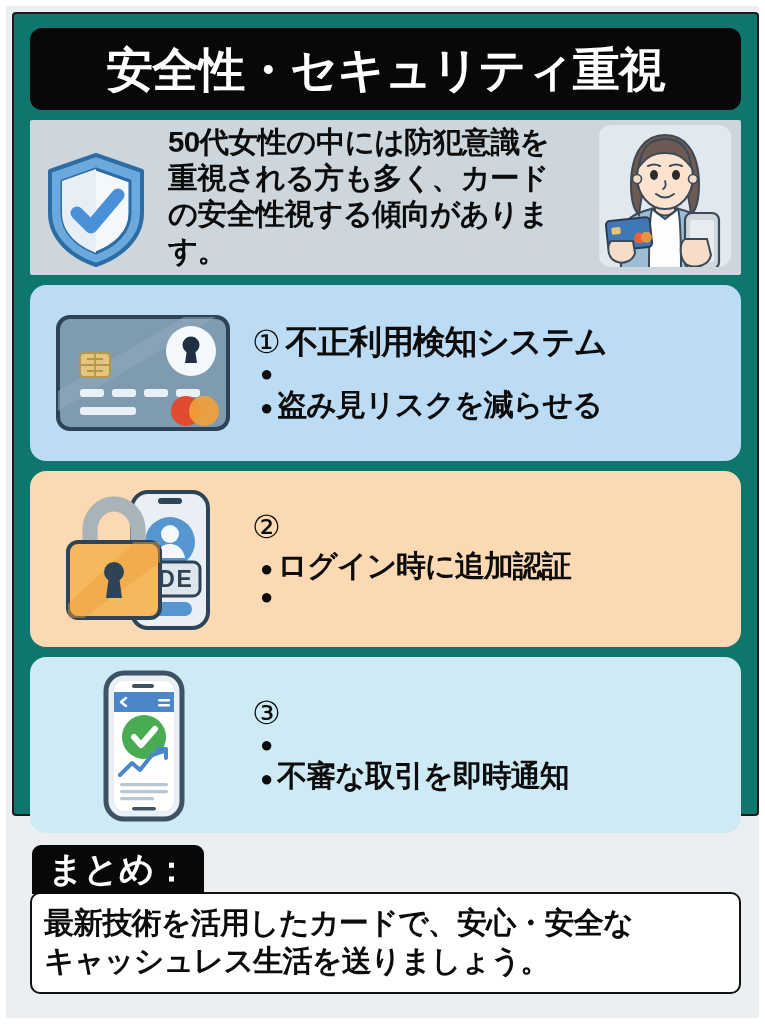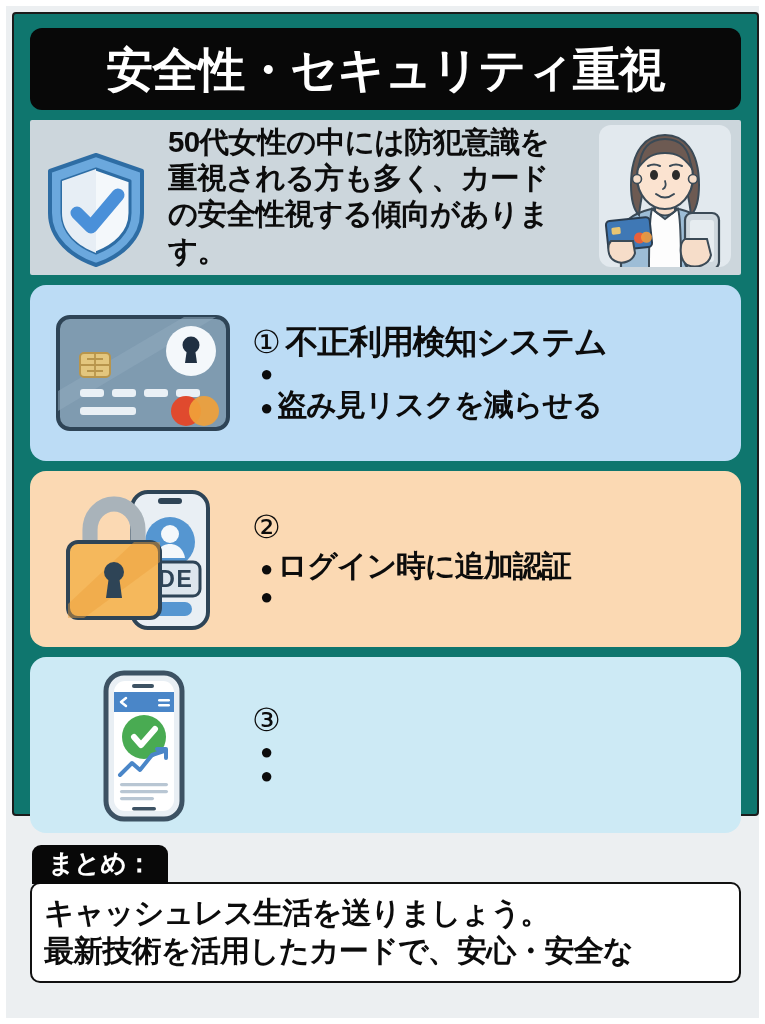--- a/index.html
+++ b/index.html
@@ -118,21 +118,21 @@
   .f1 { background: #bcdcf5; }
   .f2 { background: #fbd9b3; }
   .f3 { background: #cdeaf5; }
 
   
   .summary { margin-top: 2px; flex: 0 0 auto; position: relative; }
   .summary-tab {
     display: inline-block;
     background: #080808;
     color: #ffffff;
-    font-size: 26px;
+    font-size: 35px;
     font-weight: bold;
     border-radius: 9px 9px 0 0;
     padding: 4px 16px 5px 16px;
     letter-spacing: -0.5px;
     line-height: 1.15;
     position: relative;
     z-index: 2;
     margin-left: 2px;
   }
   .summary-box {
@@ -326,26 +326,27 @@
     </div>
     <div class="feature-body">
       <div class="feature-heading">
         <span class="feature-num">③</span>
       </div>
       <div class="bullet">
         <span class="bullet-dot">●</span>
       </div>
       <div class="bullet">
         <span class="bullet-dot">●</span>
+        <span>不審な取引を即時通知</span>
       </div>
     </div>
   </div>
 
   <div class="summary">
     <div class="summary-tab">まとめ：</div>
     <div class="summary-box">
+      <div class="summary-line">最新技術を活用したカードで、安心・安全な</div>
       <div class="summary-line">キャッシュレス生活を送りましょう。</div>
-      <div class="summary-line">最新技術を活用したカードで、安心・安全な</div>
     </div>
   </div>
 
 </div>
 </div>
 
 </body></html>

